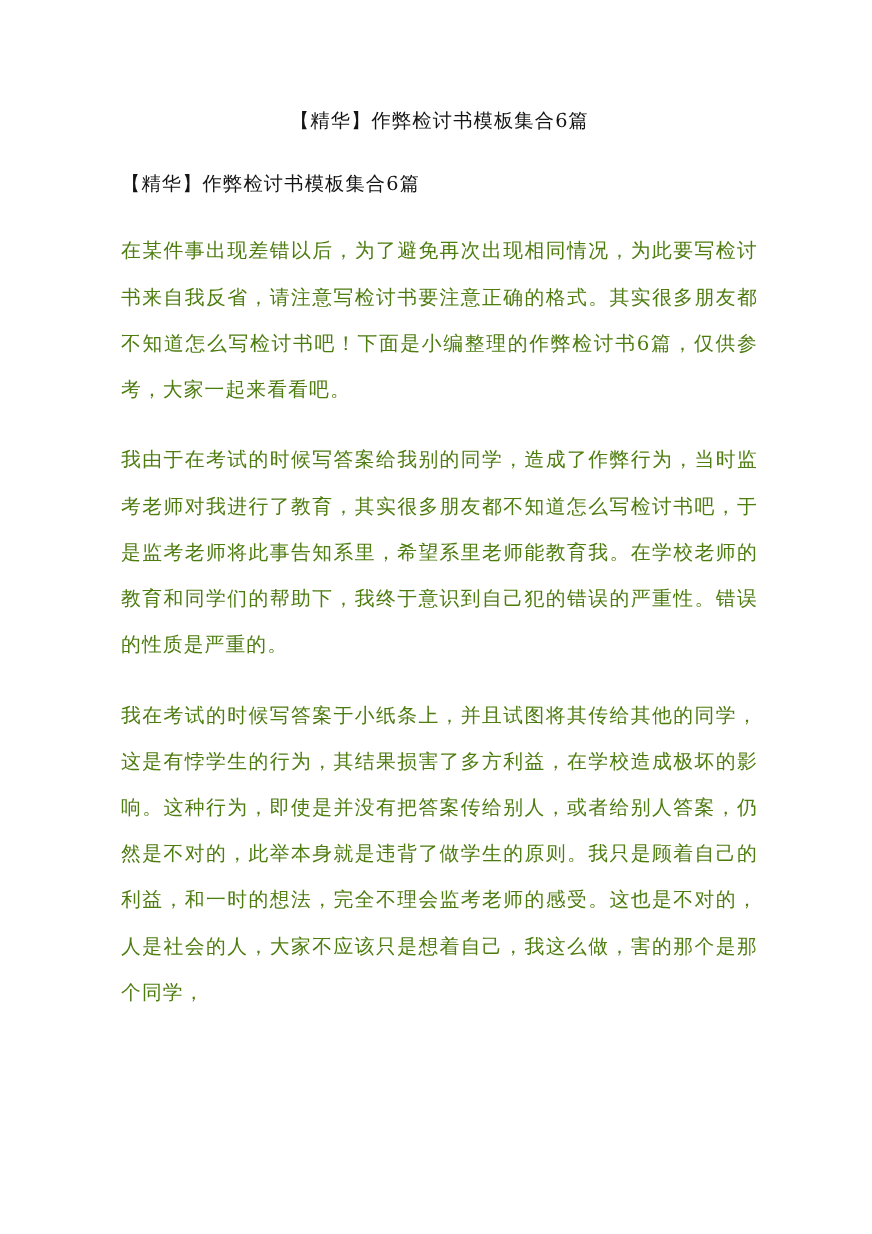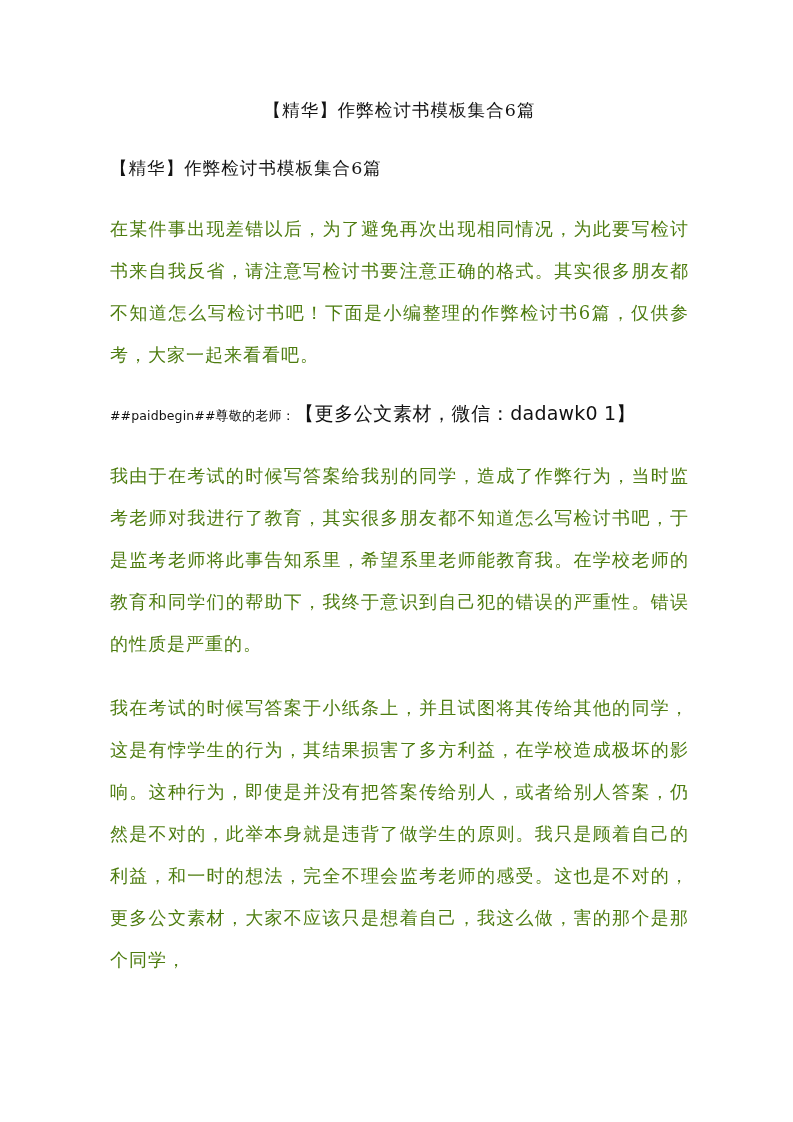--- a/index.html
+++ b/index.html
@@ -90,21 +90,18 @@
 
 <div class="page">
 
   <h1 class="doc-title">【精华】作弊检讨书模板集合6篇</h1>
 
   <p class="subtitle">【精华】作弊检讨书模板集合6篇</p>
 
   <p class="body-para">在某件事出现差错以后，为了避免再次出现相同情况，为此要写检讨书来自我反省，请注意写检讨书要注意正确的格式。其实很多朋友都不知道怎么写检讨书吧！下面是小编整理的作弊检讨书6篇，仅供参考，大家一起来看看吧。</p>
 
 
-  <p class="marker-line">
-    <span class="marker-small">##paidbegin##</span><span class="marker-small-cjk">尊敬的老师：</span><span class="marker-big-cjk">【更多公文素材</span><span class="marker-big-cjk">，微信：</span><span class="marker-big">dadawk0 1</span><span class="marker-big-cjk">】</span>
-  </p>
 
   <p class="body-para">我由于在考试的时候写答案给我别的同学，造成了作弊行为，当时监考老师对我进行了教育，其实很多朋友都不知道怎么写检讨书吧，于是监考老师将此事告知系里，希望系里老师能教育我。在学校老师的教育和同学们的帮助下，我终于意识到自己犯的错误的严重性。错误的性质是严重的。</p>
 
-  <p class="body-para">我在考试的时候写答案于小纸条上，并且试图将其传给其他的同学，这是有悖学生的行为，其结果损害了多方利益，在学校造成极坏的影响。这种行为，即使是并没有把答案传给别人，或者给别人答案，仍然是不对的，此举本身就是违背了做学生的原则。我只是顾着自己的利益，和一时的想法，完全不理会监考老师的感受。这也是不对的，更多公文素材，大家不应该只是想着自己，我这么做，害的那个是那个同学，</p>
+  <p class="body-para">我在考试的时候写答案于小纸条上，并且试图将其传给其他的同学，这是有悖学生的行为，其结果损害了多方利益，在学校造成极坏的影响。这种行为，即使是并没有把答案传给别人，或者给别人答案，仍然是不对的，此举本身就是违背了做学生的原则。我只是顾着自己的利益，和一时的想法，完全不理会监考老师的感受。这也是不对的，人是社会的人，大家不应该只是想着自己，我这么做，害的那个是那个同学，</p>
 
 </div>
 
 </body></html>

